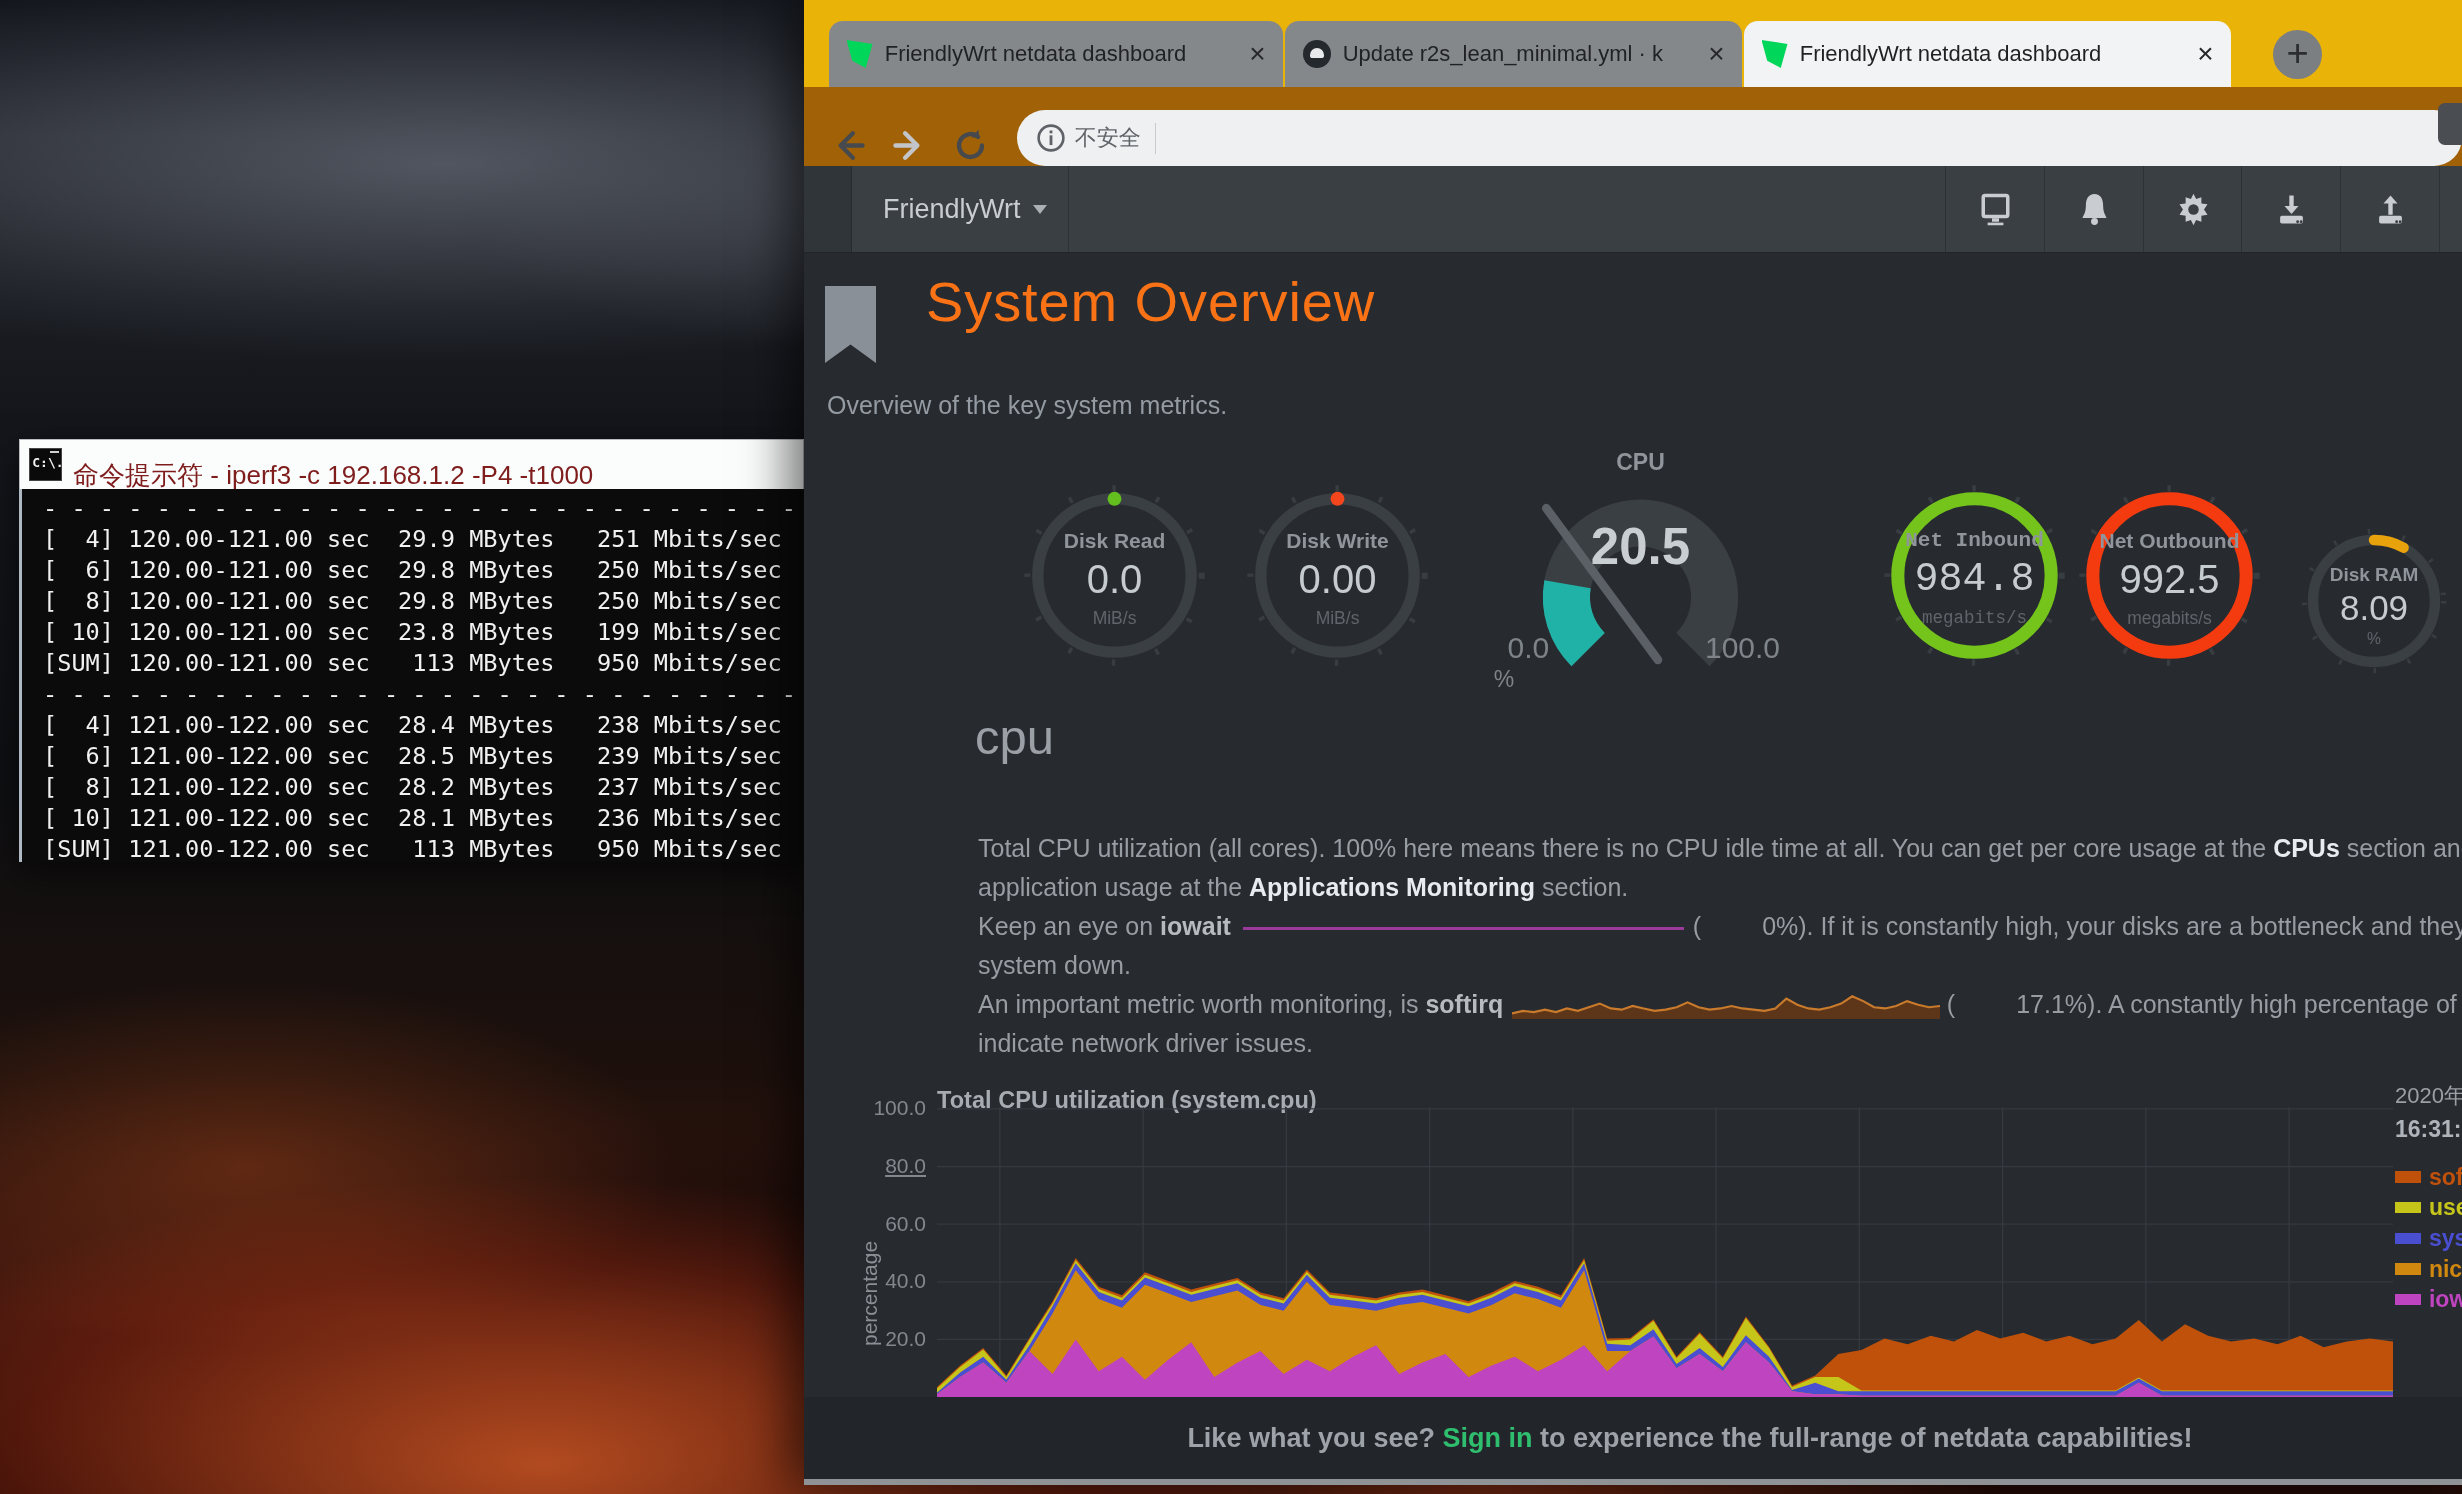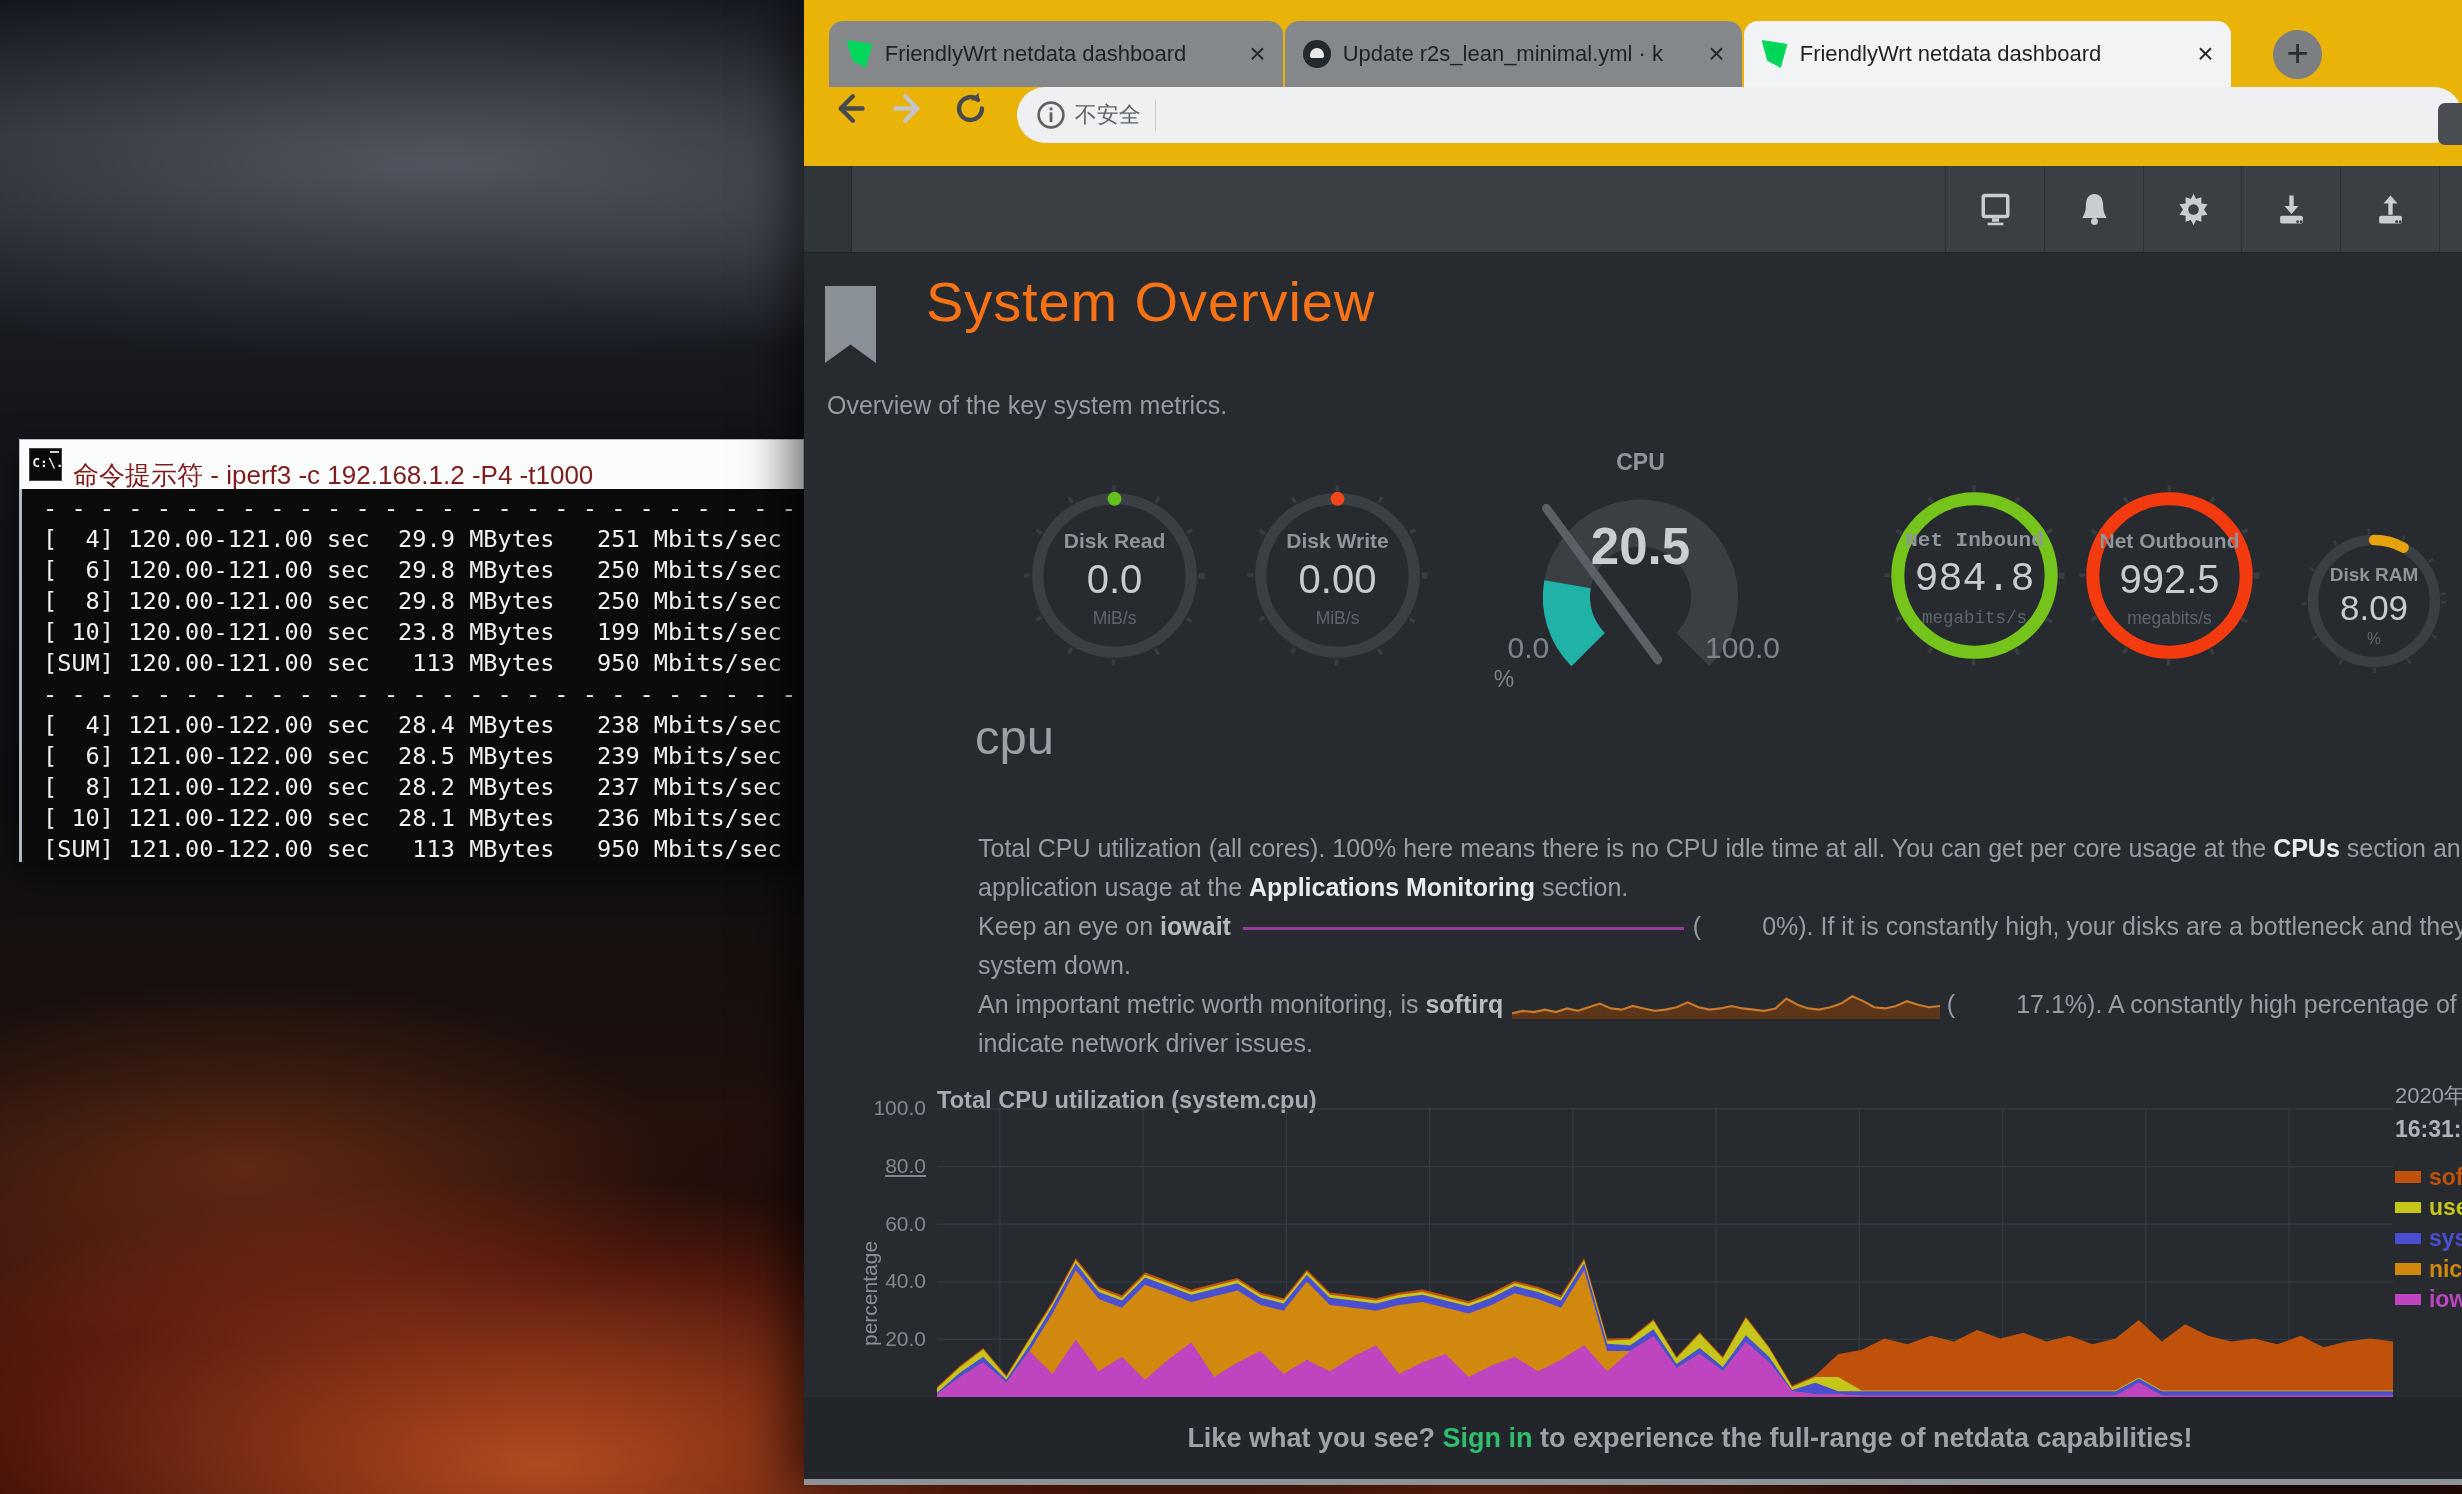--- a/index.html
+++ b/index.html
@@ -43,22 +43,22 @@
   .tab-title{font-size:22px;color:#1f2123;margin:0 14px 0 12.2px;white-space:nowrap;overflow:hidden;flex:1;}
   .tab-close{font-size:28px;line-height:28px;color:#26282a;flex:0 0 auto;}
   .fav-netdata{width:26px;height:28px;background:#00d659;flex:0 0 auto;
                clip-path:polygon(0 0,100% 14%,74% 100%,22% 74%);}
   .fav-github{width:28px;height:28px;border-radius:50%;background:#24292e;flex:0 0 auto;position:relative;}
   .fav-github:after{content:"";position:absolute;left:7px;top:7.9px;width:14px;height:10.5px;border-radius:7px 7px 2.6px 2.6px;background:#e7e9eb;}
   #newtab{position:absolute;left:1469px;top:30px;width:49px;height:49px;border-radius:50%;
           background:#7c7f82;color:#2a2c2e;font-size:38px;line-height:47px;text-align:center;}
 
   
-  #toolbar{position:absolute;left:0;top:87px;right:0;height:79px;background:#eab308;
-           display:flex;align-items:flex-start;padding-left:23px;box-sizing:border-box;}
+  #toolbar{position:absolute;left:0;top:87px;right:0;height:79px;background:#a16207;
+           display:flex;align-items:flex-end;padding-left:23px;box-sizing:border-box;}
   .nav-btn{width:42px;height:42px;margin-right:19px;flex:0 0 auto;display:flex;align-items:center;justify-content:center;}
   .urlpill{flex:1;height:56px;background:#eef0f2;border-radius:28px;margin-left:7px;
            display:flex;align-items:center;padding:0 19px;overflow:hidden;position:relative;}
   .sec-text{font-size:22px;color:#5f6368;margin:0 14px 0 8.7px;white-space:nowrap;}
   .url-divider{width:1.7px;height:31px;background:#c8cacd;margin-right:17.5px;flex:0 0 auto;}
   .url-text{font-size:24.4px;color:#27292b;white-space:nowrap;overflow:hidden;}
   .toolbar-edge-ico{position:absolute;right:-7px;top:103px;width:31px;height:42px;background:#4a4d51;border-radius:7px;}
 
   
   #navbar{position:absolute;left:0;top:166px;right:0;height:87px;background:#3a3f44;
@@ -205,20 +205,24 @@
             <rect x="15.4" y="8.5" width="3.2" height="3.2" fill="#5f6368"></rect>
           </svg>
         <span class="sec-text">不安全</span>
         <span class="url-divider"></span>
       </div>
     </div>
     <div class="toolbar-edge-ico"></div>
 
     <div id="navbar">
       <div class="left-strip"></div>
+      <div class="brand-wrap">
+        <span class="brand">FriendlyWrt</span>
+        <span class="brand-caret"></span>
+      </div>
       <div class="nav-cell" style="left:1141px;">
         <svg width="35" height="35" viewBox="0 0 40 40">
             <rect x="6" y="4" width="28" height="24" rx="2" fill="none" stroke-width="4"></rect>
             <rect x="16" y="30" width="8" height="4" stroke="none"></rect>
             <rect x="11" y="35" width="18" height="3" stroke="none"></rect>
           </svg>
       </div>
       <div class="nav-cell" style="left:1240px;">
         <svg width="31" height="35" viewBox="0 0 36 40">
             <path d="M18 2 C11 2 8 8 8 15 C8 25 4 28 4 30 H32 C32 28 28 25 28 15 C28 8 25 2 18 2 Z" stroke="none"></path>

